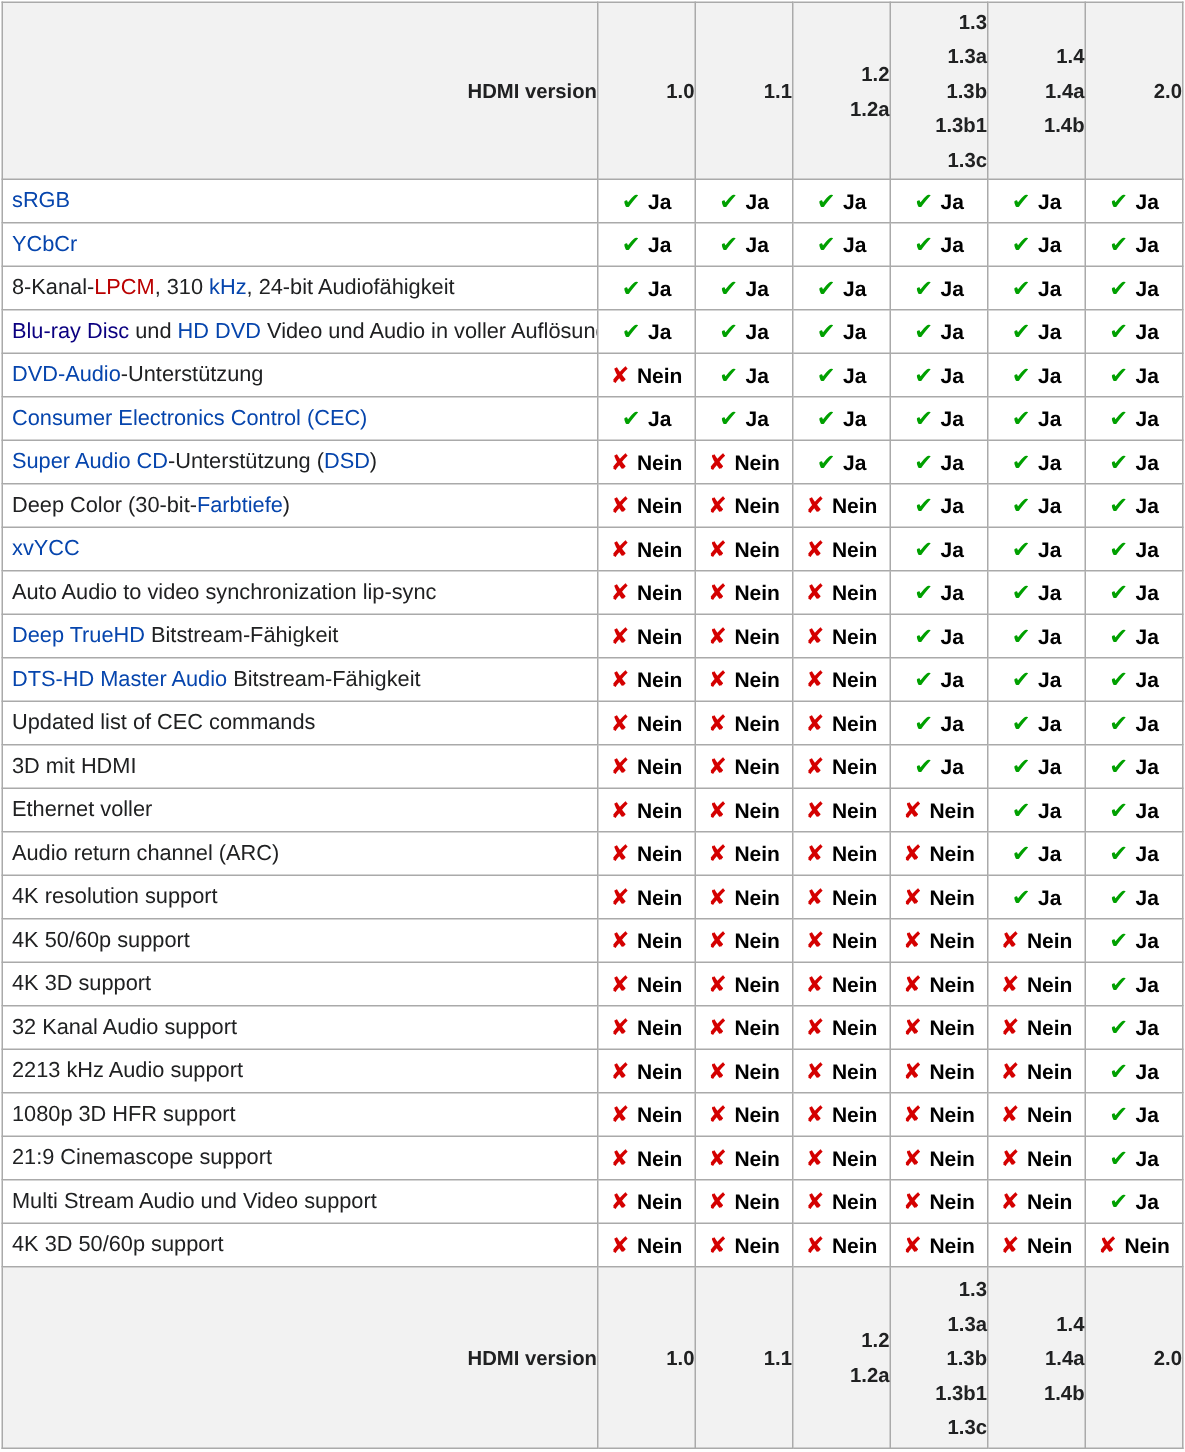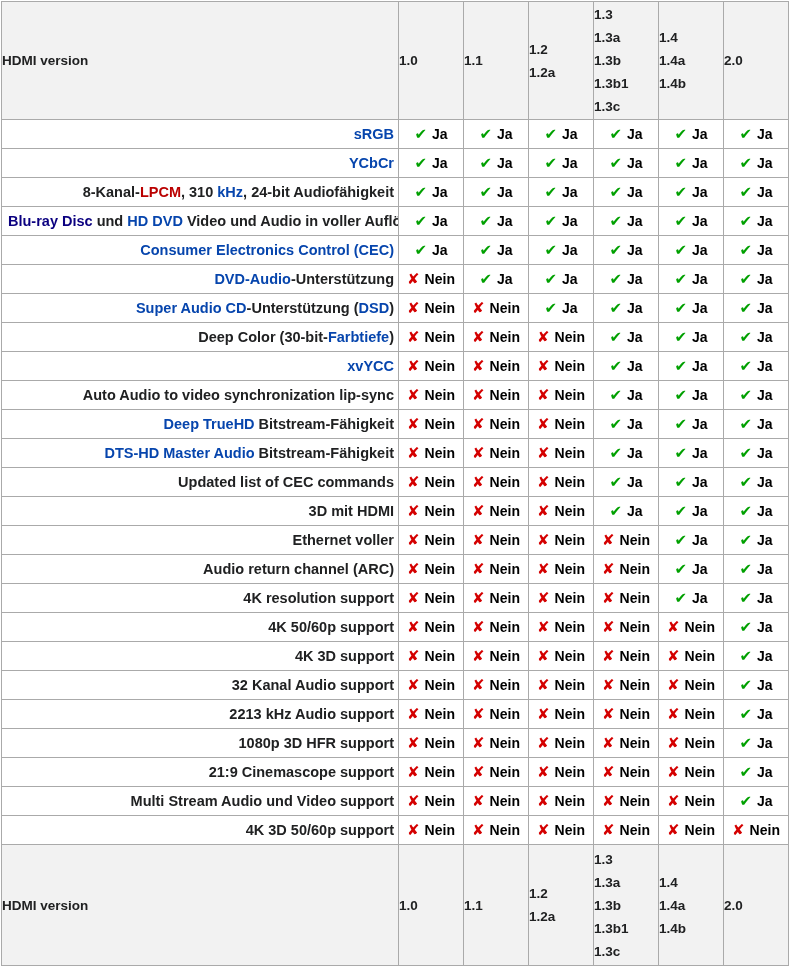--- a/index.html
+++ b/index.html
@@ -8,28 +8,28 @@
     --border:#aaaaaa; --headbg:#f2f2f2; --text:#202122;
   }
   html,body{margin:0;padding:0;background:#ffffff;}
   body{font-family:"Liberation Sans","DejaVu Sans",sans-serif;color:var(--text);}
   .wrap{padding:1px;}
   table.hdmi{border-collapse:collapse;table-layout:fixed;width:788px;}
   table.hdmi th, table.hdmi td{border:1px solid var(--border);vertical-align:middle;}
   col.c-feature{width:397px;}
   col.c-ver{width:65px;}
   th.head-feature, th.head-ver{
-    background:var(--headbg);font-weight:bold;font-size:13.5px;text-align:left;padding:0;
+    background:var(--headbg);font-weight:bold;font-size:13.5px;text-align:right;padding:0;
   }
   thead th{height:117px;}
   tfoot th{height:120px;}
   .col-line{line-height:23px;}
   td.feature{
-    height:28px;padding:0 4px 0 6px;text-align:right;font-size:14.5px;
-    white-space:nowrap;overflow:hidden;background:#fff;font-weight:bold;
+    height:28px;padding:0 4px 0 6px;text-align:left;font-size:14.5px;
+    white-space:nowrap;overflow:hidden;background:#fff;
   }
   td.val{height:28px;text-align:center;padding:0;background:#fff;white-space:nowrap;}
   .seg-plain{color:var(--text);}
   .seg-link{color:var(--link);}
   .seg-visited{color:var(--visited);}
   .seg-redlink{color:var(--redlink);}
   .seg-link,.seg-visited,.seg-redlink{cursor:pointer;}
   .icon{font-family:"DejaVu Sans",sans-serif;font-size:15px;font-weight:bold;display:inline-block;}
   .icon.check{color:var(--check);}
   .icon.cross{color:var(--cross);}
@@ -110,31 +110,31 @@
         <tr>
           <td class="feature"><span class="seg-visited">Blu-ray Disc</span><span class="seg-plain"> und </span><span class="seg-link">HD DVD</span><span class="seg-plain"> Video und Audio in voller Auflösung</span></td>
           <td class="val"><span class="icon check">✔</span><span class="vlabel">Ja</span></td>
           <td class="val"><span class="icon check">✔</span><span class="vlabel">Ja</span></td>
           <td class="val"><span class="icon check">✔</span><span class="vlabel">Ja</span></td>
           <td class="val"><span class="icon check">✔</span><span class="vlabel">Ja</span></td>
           <td class="val"><span class="icon check">✔</span><span class="vlabel">Ja</span></td>
           <td class="val"><span class="icon check">✔</span><span class="vlabel">Ja</span></td>
         </tr>
         <tr>
+          <td class="feature"><span class="seg-link">DVD-Audio</span><span class="seg-plain">-Unterstützung</span></td>
+          <td class="val"><span class="icon cross">✘</span><span class="vlabel">Nein</span></td>
+          <td class="val"><span class="icon check">✔</span><span class="vlabel">Ja</span></td>
+          <td class="val"><span class="icon check">✔</span><span class="vlabel">Ja</span></td>
+          <td class="val"><span class="icon check">✔</span><span class="vlabel">Ja</span></td>
+          <td class="val"><span class="icon check">✔</span><span class="vlabel">Ja</span></td>
+          <td class="val"><span class="icon check">✔</span><span class="vlabel">Ja</span></td>
+        </tr>
+        <tr>
           <td class="feature"><span class="seg-link">Consumer Electronics Control (CEC)</span></td>
           <td class="val"><span class="icon check">✔</span><span class="vlabel">Ja</span></td>
-          <td class="val"><span class="icon check">✔</span><span class="vlabel">Ja</span></td>
-          <td class="val"><span class="icon check">✔</span><span class="vlabel">Ja</span></td>
-          <td class="val"><span class="icon check">✔</span><span class="vlabel">Ja</span></td>
-          <td class="val"><span class="icon check">✔</span><span class="vlabel">Ja</span></td>
-          <td class="val"><span class="icon check">✔</span><span class="vlabel">Ja</span></td>
-        </tr>
-        <tr>
-          <td class="feature"><span class="seg-link">DVD-Audio</span><span class="seg-plain">-Unterstützung</span></td>
-          <td class="val"><span class="icon cross">✘</span><span class="vlabel">Nein</span></td>
           <td class="val"><span class="icon check">✔</span><span class="vlabel">Ja</span></td>
           <td class="val"><span class="icon check">✔</span><span class="vlabel">Ja</span></td>
           <td class="val"><span class="icon check">✔</span><span class="vlabel">Ja</span></td>
           <td class="val"><span class="icon check">✔</span><span class="vlabel">Ja</span></td>
           <td class="val"><span class="icon check">✔</span><span class="vlabel">Ja</span></td>
         </tr>
         <tr>
           <td class="feature"><span class="seg-link">Super Audio CD</span><span class="seg-plain">-Unterstützung (</span><span class="seg-link">DSD</span><span class="seg-plain">)</span></td>
           <td class="val"><span class="icon cross">✘</span><span class="vlabel">Nein</span></td>
           <td class="val"><span class="icon cross">✘</span><span class="vlabel">Nein</span></td>

